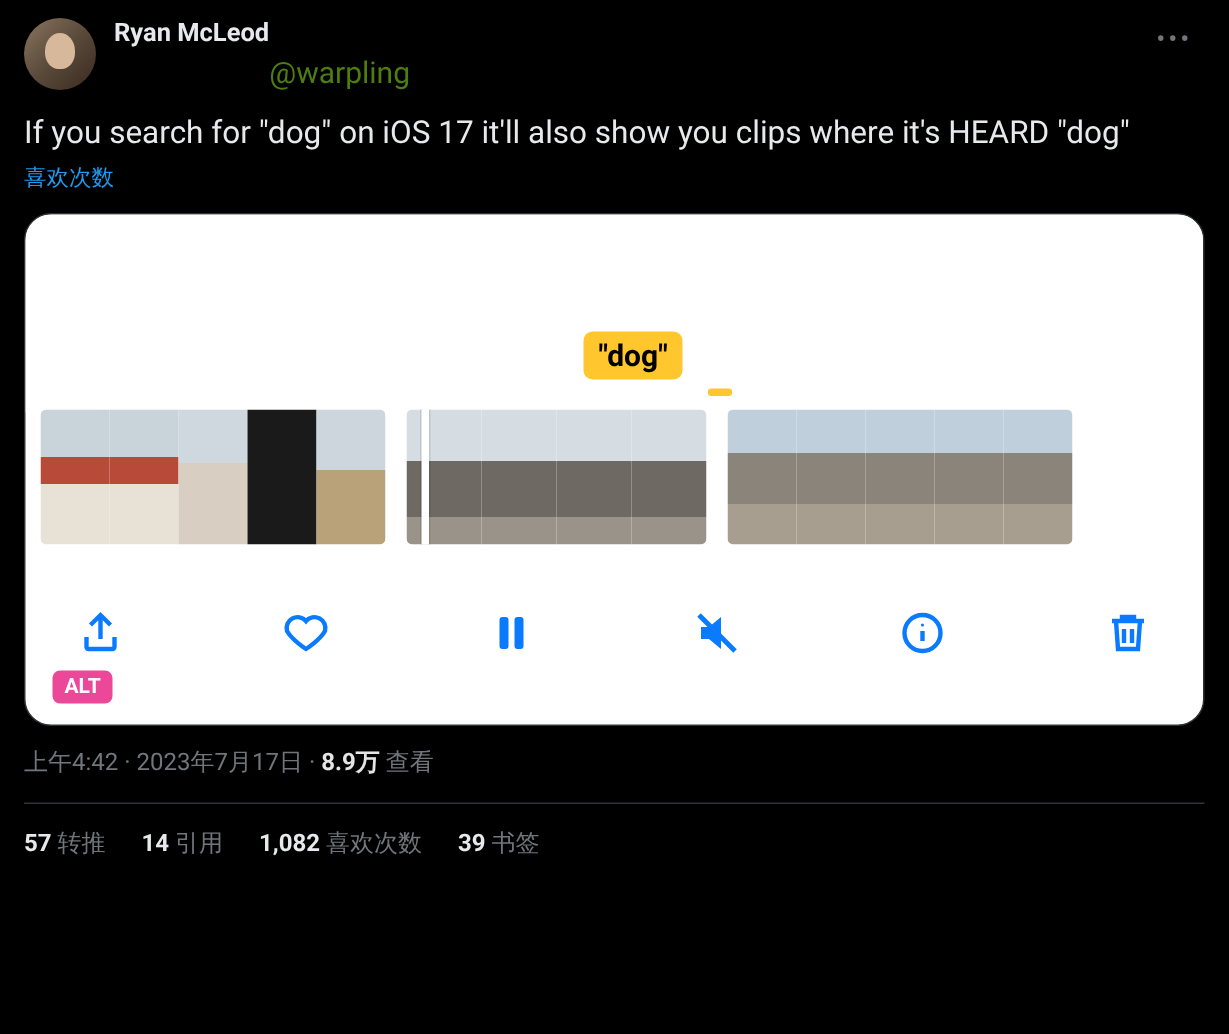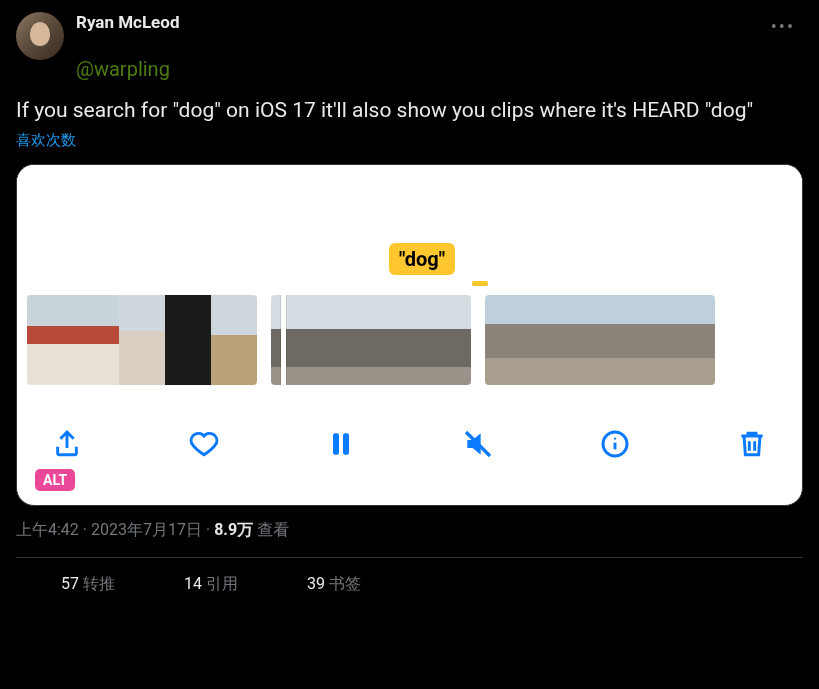--- a/index.html
+++ b/index.html
@@ -30,21 +30,21 @@
     overflow: hidden;
   }
   .avatar::after{
     content:"";
     position:absolute;
     left:14px; top:10px;
     width:20px; height:24px;
     background:#d8b89a;
     border-radius:50% 50% 45% 45%;
   }
-  .userblock { display:flex; flex-direction:column; line-height:1.25; }
+  .userblock { display:flex; flex-direction:row; line-height:1.25; }
   .display-name { font-weight:700; font-size:17px; color:#e7e9ea; }
   .handle { color:#4d7c0f; font-size:20px;margin-top:24px; }
   .more-btn {
     position:absolute; right:0; top:0;
     color:#71767b; font-size:18px; letter-spacing:2px;
     padding:4px 8px; border-radius:50%;
   }
   .body-text {
     margin-top:14px;
     font-size:21px;
@@ -149,21 +149,21 @@
   .meta .sep{ margin:0 4px; }
   .meta .strong{ color:#e5e5e5; font-weight:700; }
   .divider { border-top:1px solid #2f3336; margin-top:16px; }
   .stats {
     display:flex;
     gap:24px;
     padding:16px 0 0 0;
     color:#71767b;
     font-size:16px;
   }
-  .stats .num { color:#e7e9ea; font-weight:400; margin-right:4px;margin-left:45px; }
+  .stats .num { color:#e7e9ea; font-weight:700; margin-right:4px; }
 </style>
 </head>
 <body>
 
 <div class="tweet">
 
   <div class="header">
     <div class="avatar"></div>
     <div class="userblock">
       <span class="display-name">Ryan McLeod</span>
@@ -246,16 +246,17 @@
 
   <div class="meta">
     <span>上午4:42</span><span class="sep">·</span><span>2023年7月17日</span><span class="sep">·</span><span class="strong">8.9万</span><span> 查看</span>
   </div>
 
   <div class="divider"></div>
 
   <div class="stats">
     <div><span class="num">57</span><span>转推</span></div>
     <div><span class="num">14</span><span>引用</span></div>
+    <div><span class="num">1,082</span><span>喜欢次数</span></div>
     <div><span class="num">39</span><span>书签</span></div>
   </div>
 
 </div>
 
 </body></html>

